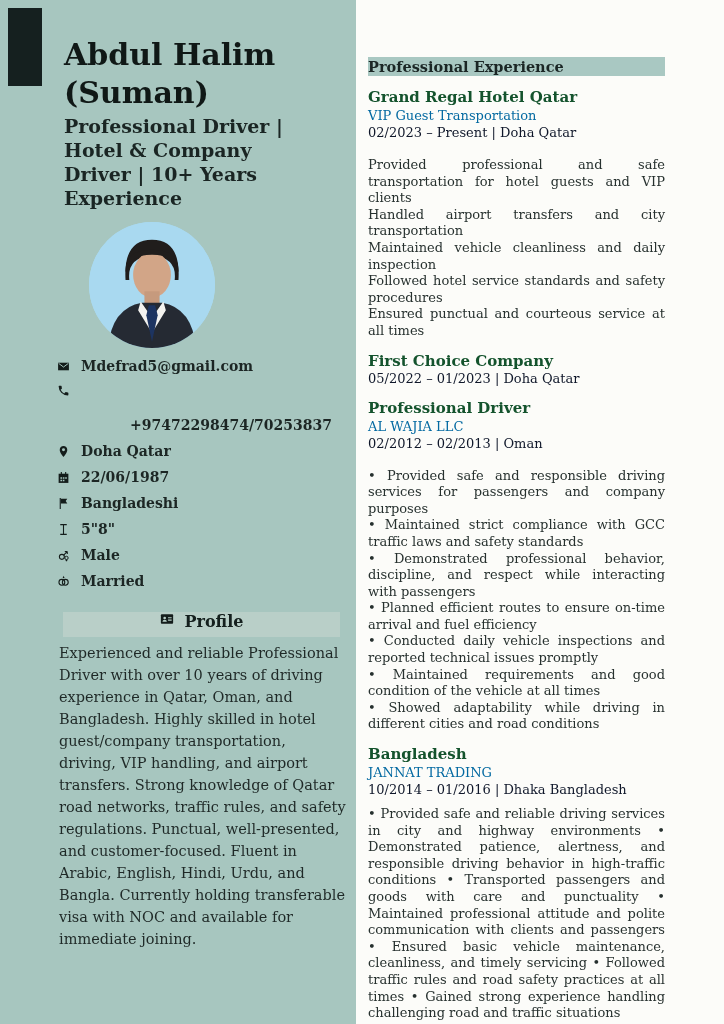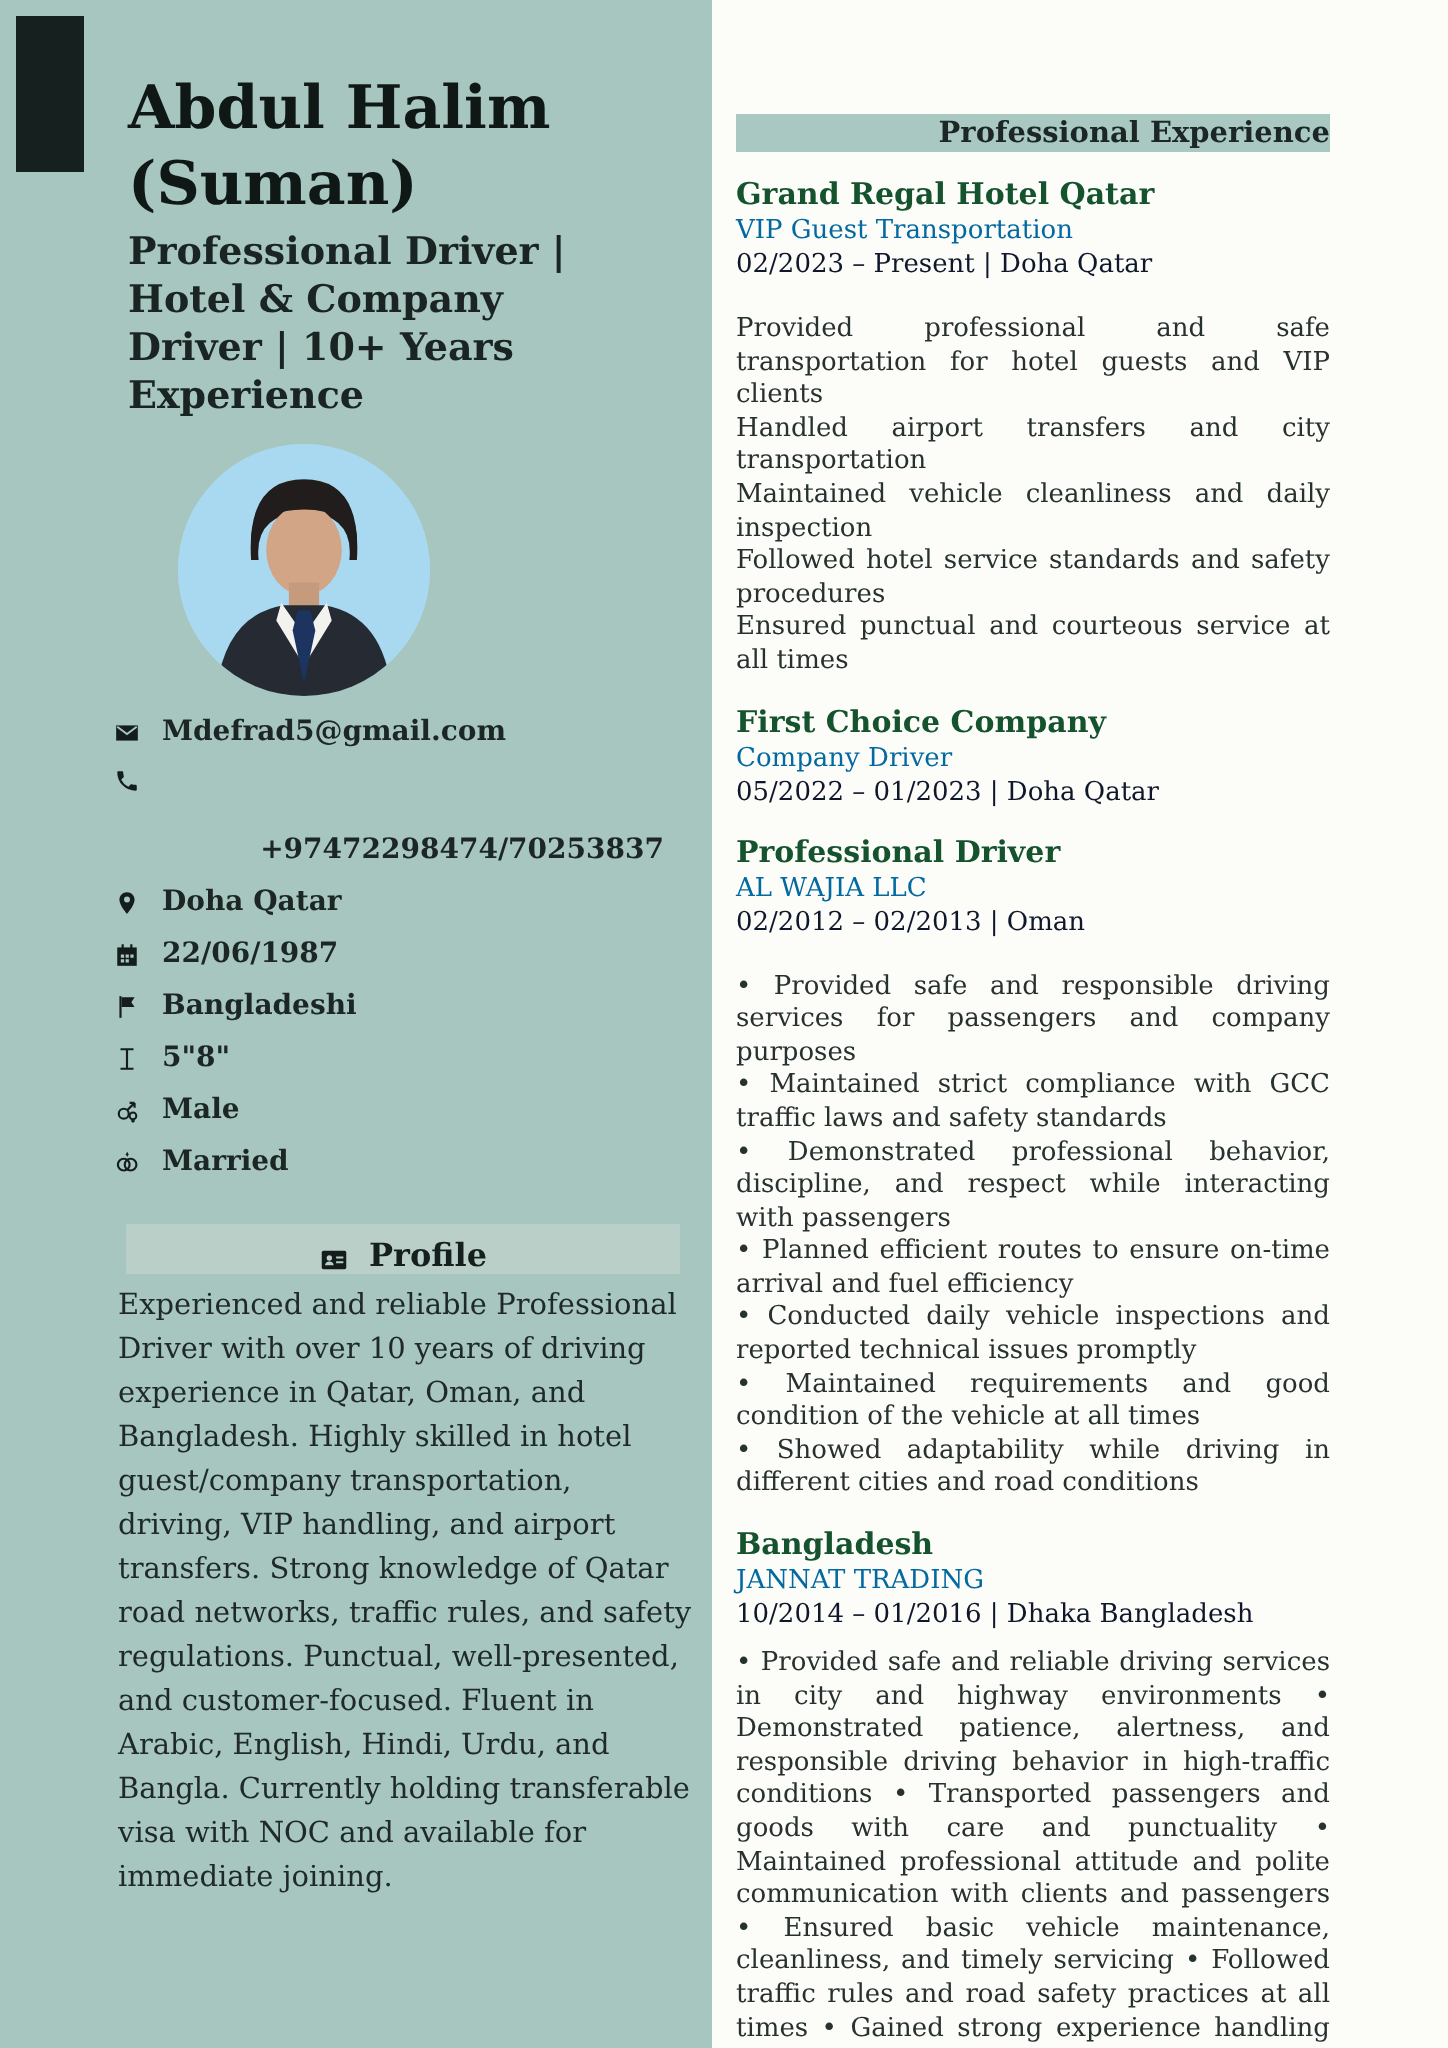--- a/index.html
+++ b/index.html
@@ -10,26 +10,26 @@
   .name{position:absolute;left:64px;top:36px;width:235px;font-size:30px;line-height:38px;font-weight:600;color:#101816;}
   .side-title{position:absolute;left:64px;top:114px;width:225px;font-size:19px;line-height:24px;font-weight:600;color:#1a2523;}
   .photo{position:absolute;left:89px;top:222px;width:126px;height:126px;border-radius:50%;background:var(--photo-bg,#a9d9f0);overflow:hidden;}
   .photo svg{display:block;width:100%;height:100%;}
   .contacts{position:absolute;left:57px;top:358px;width:275px;}
   .contact-row{display:flex;align-items:center;gap:11px;margin-bottom:10px;min-height:14px;font-size:14px;font-weight:700;color:#1c2624;}
   .contact-row.stacked{flex-wrap:wrap;}
   .contact-row.stacked .ctext{width:100%;margin-top:9px;text-align:right;}
   .cicon{width:13px;height:13px;flex:0 0 13px;fill:var(--ink,#141d1b);stroke:none;}
   .profile-bar{position:absolute;left:63px;top:612px;width:277px;height:25px;background:var(--profile-bar-bg,#b9cfc8);
-               display:flex;align-items:flex-end;justify-content:center;gap:9px;}
+               display:flex;align-items:flex-start;justify-content:center;gap:9px;}
   .profile-bar .plabel{font-size:16px;font-weight:bold;color:#15201e;}
   .picon{width:16px;height:14px;fill:var(--ink,#141d1b);}
   .profile-text{position:absolute;left:59px;top:642px;width:288px;font-size:14.5px;line-height:22px;color:#1f2927;}
   .main{position:absolute;left:368px;top:0;width:297px;}
-  .exp-bar{margin-top:57px;height:19px;background:var(--bar-bg,#a9c8c2);text-align:right;
+  .exp-bar{margin-top:57px;height:19px;background:var(--bar-bg,#a9c8c2);text-align:left;
            font-size:14.5px;line-height:19px;font-weight:bold;color:#1b2625;}
   .job{margin-top:12px;}
   .job .company{font-size:15px;font-weight:bold;color:#14532d;line-height:18px;}
   .job .role{font-size:13px;line-height:17px;color:#0369a1;margin-top:1px;}
   .job .meta{font-size:13px;line-height:17px;color:#0f172a;}
   .job-body{margin-top:8px;}
   .job-body.gap{margin-top:16px;}
   .body-line{font-size:13px;line-height:16.6px;color:#27312f;text-align:justify;margin:0;}
   .hidden-defs{position:absolute;width:0;height:0;overflow:hidden;}
 </style>
@@ -170,21 +170,20 @@
           <div class="job-body gap">
             <p class="body-line">Provided professional and safe transportation for hotel guests and VIP clients</p>
             <p class="body-line">Handled airport transfers and city transportation</p>
             <p class="body-line">Maintained vehicle cleanliness and daily inspection</p>
             <p class="body-line">Followed hotel service standards and safety procedures</p>
             <p class="body-line">Ensured punctual and courteous service at all times</p>
           </div>
         </article>
         <article class="job">
           <div class="company">First Choice Company</div>
-          <div class="role">Company Driver</div>
           <div class="meta">05/2022 – 01/2023 | Doha Qatar</div>
         </article>
         <article class="job">
           <div class="company">Professional Driver</div>
           <div class="role">AL WAJIA LLC</div>
           <div class="meta">02/2012 – 02/2013 | Oman</div>
           <div class="job-body gap">
             <p class="body-line">• Provided safe and responsible driving services for passengers and company purposes</p>
             <p class="body-line">• Maintained strict compliance with GCC traffic laws and safety standards</p>
             <p class="body-line">• Demonstrated professional behavior, discipline, and respect while interacting with passengers</p>

